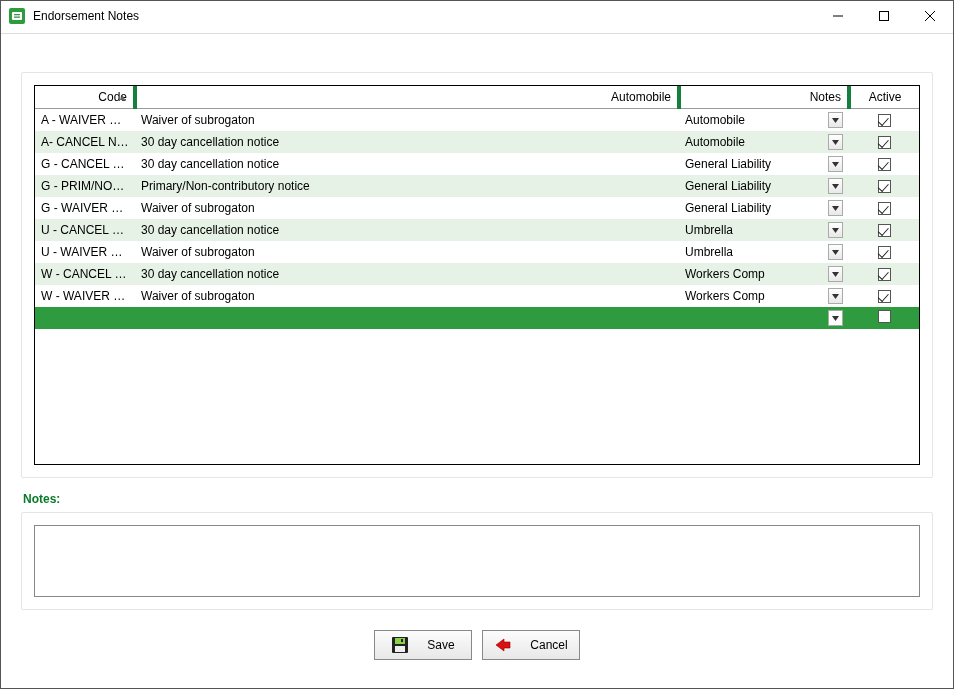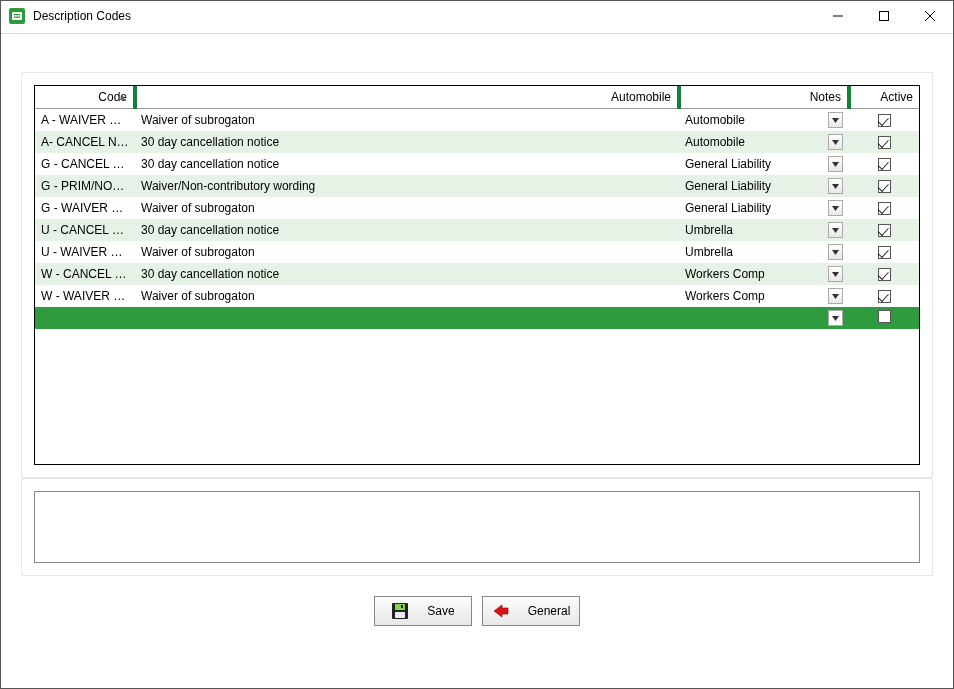--- a/index.html
+++ b/index.html
@@ -50,21 +50,21 @@
 
   <div class="titlebar">
     <span class="app-icon">
       <svg viewBox="0 0 16 16" width="16" height="16">
         <rect x="0" y="0" width="16" height="16" rx="2" fill="#2e9c3e"></rect>
         <rect x="3" y="4" width="10" height="8" rx="1" fill="#fff"></rect>
         <rect x="5" y="6" width="6" height="1.3" fill="#2e9c3e"></rect>
         <rect x="5" y="8.5" width="6" height="1.3" fill="#2e9c3e"></rect>
       </svg>
     </span>
-    <span class="title-text">Description Codes</span>
+    <span class="title-text">Endorsement Notes</span>
     <span class="spacer"></span>
     <div class="win-controls">
       <div class="win-btn">
         <svg width="10" height="10">
             <line x1="0" y1="5" x2="10" y2="5" stroke="#000" stroke-width="1"></line>
           </svg>
       </div>
       <div class="win-btn">
         <svg width="10" height="10">
             <rect x="0.5" y="0.5" width="9" height="9" fill="none" stroke="#000" stroke-width="1"></rect>
@@ -91,21 +91,21 @@
               <col class="col-active">
           </colgroup>
           <thead>
             <tr>
               <th>
                 <span>Code</span>
                 <span class="sort-arrow">▲</span>
               </th>
               <th>Automobile</th>
               <th>Notes</th>
-              <th style="text-align:right;">Active</th>
+              <th style="text-align:center;">Active</th>
             </tr>
           </thead>
           <tbody id="grid-body" class="grid-body">
           <tr class="row-odd">
                 <td>A - WAIVER OF ...</td>
                 <td>Waiver of subrogaton</td>
                 <td>
                   <div class="dd-cell">
                     <span class="type-text">Automobile</span>
                     <span class="dd-btn">
@@ -142,21 +142,21 @@
                       <svg viewBox="0 0 7 5">
                         <path d="M0 0 L7 0 L3.5 5 Z" fill="#333"></path>
                       </svg>
                     </span>
                   </div>
                 </td>
                 <td class="center"><span class="chk checked"></span></td>
               </tr>
               <tr class="row-even">
                 <td>G - PRIM/NON C...</td>
-                <td>Waiver/Non-contributory wording</td>
+                <td>Primary/Non-contributory notice</td>
                 <td>
                   <div class="dd-cell">
                     <span class="type-text">General Liability</span>
                     <span class="dd-btn">
                       <svg viewBox="0 0 7 5">
                         <path d="M0 0 L7 0 L3.5 5 Z" fill="#333"></path>
                       </svg>
                     </span>
                   </div>
                 </td>
@@ -250,20 +250,21 @@
                     </span>
                   </div>
                 </td>
                 <td class="center"><span class="chk"></span></td>
               </tr>
             </tbody>
         </table>
       </div>
     </div>
 
+    <div class="notes-label">Notes:</div>
     <div class="notes-panel">
       <div class="notes-box"></div>
     </div>
 
     <div class="button-row">
       <div class="btn">
         <span class="btn-ico">
           <svg viewBox="0 0 18 18" width="18" height="18">
             <rect x="1" y="1" width="16" height="16" rx="1" fill="#222"></rect>
             <rect x="4" y="2" width="10" height="6" fill="#8bd24a"></rect>
@@ -272,18 +273,18 @@
           </svg>
         </span>
         <span>Save</span>
       </div>
       <div class="btn">
         <span class="btn-ico">
           <svg viewBox="0 0 18 18" width="18" height="18">
             <path d="M2 9 L10 3 L10 6 L16 6 L16 12 L10 12 L10 15 Z" fill="#d11" stroke="#800" stroke-width="0.6"></path>
           </svg>
         </span>
-        <span>General</span>
+        <span>Cancel</span>
       </div>
     </div>
 
   </div>
 </div>
 
 </body></html>

